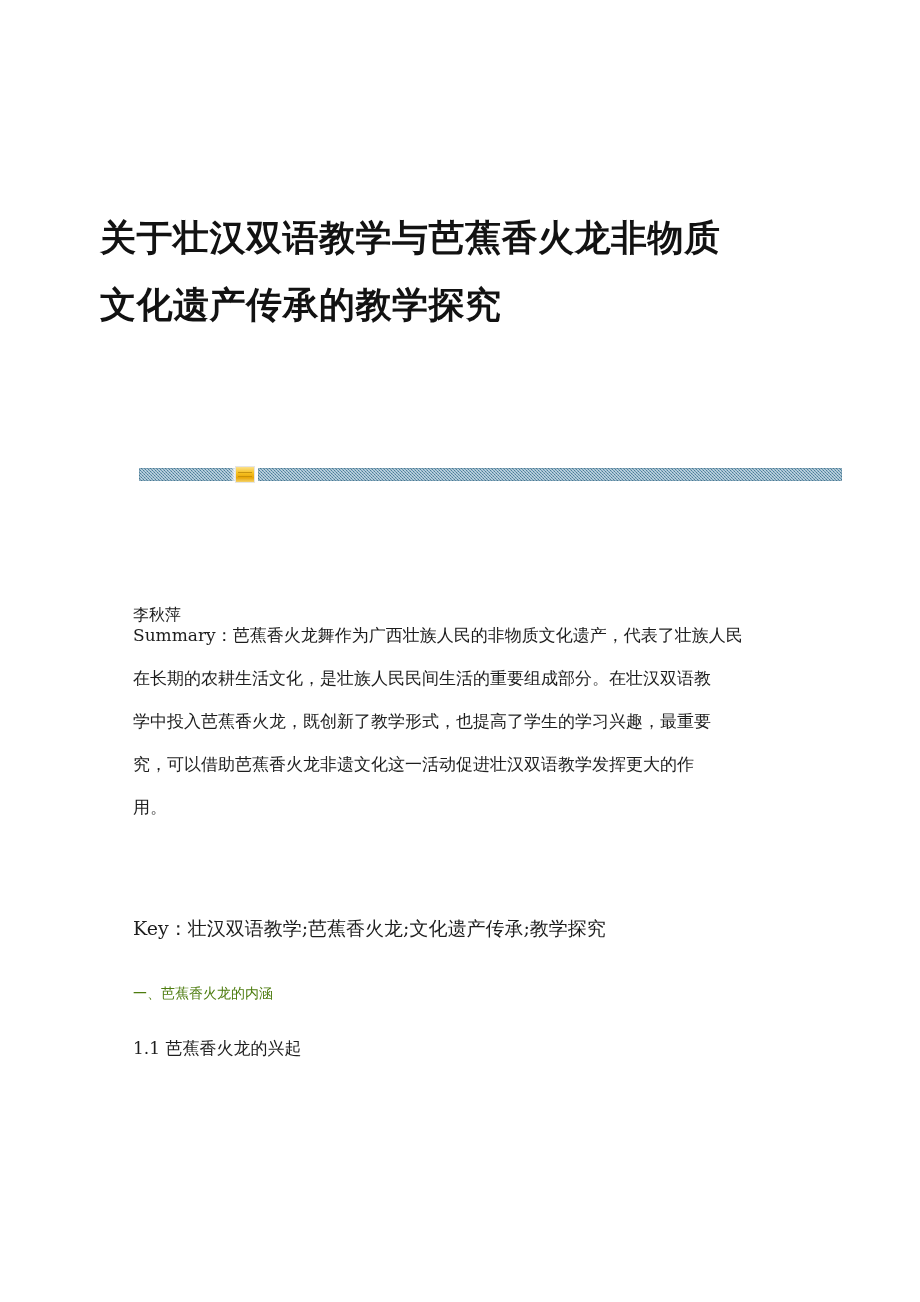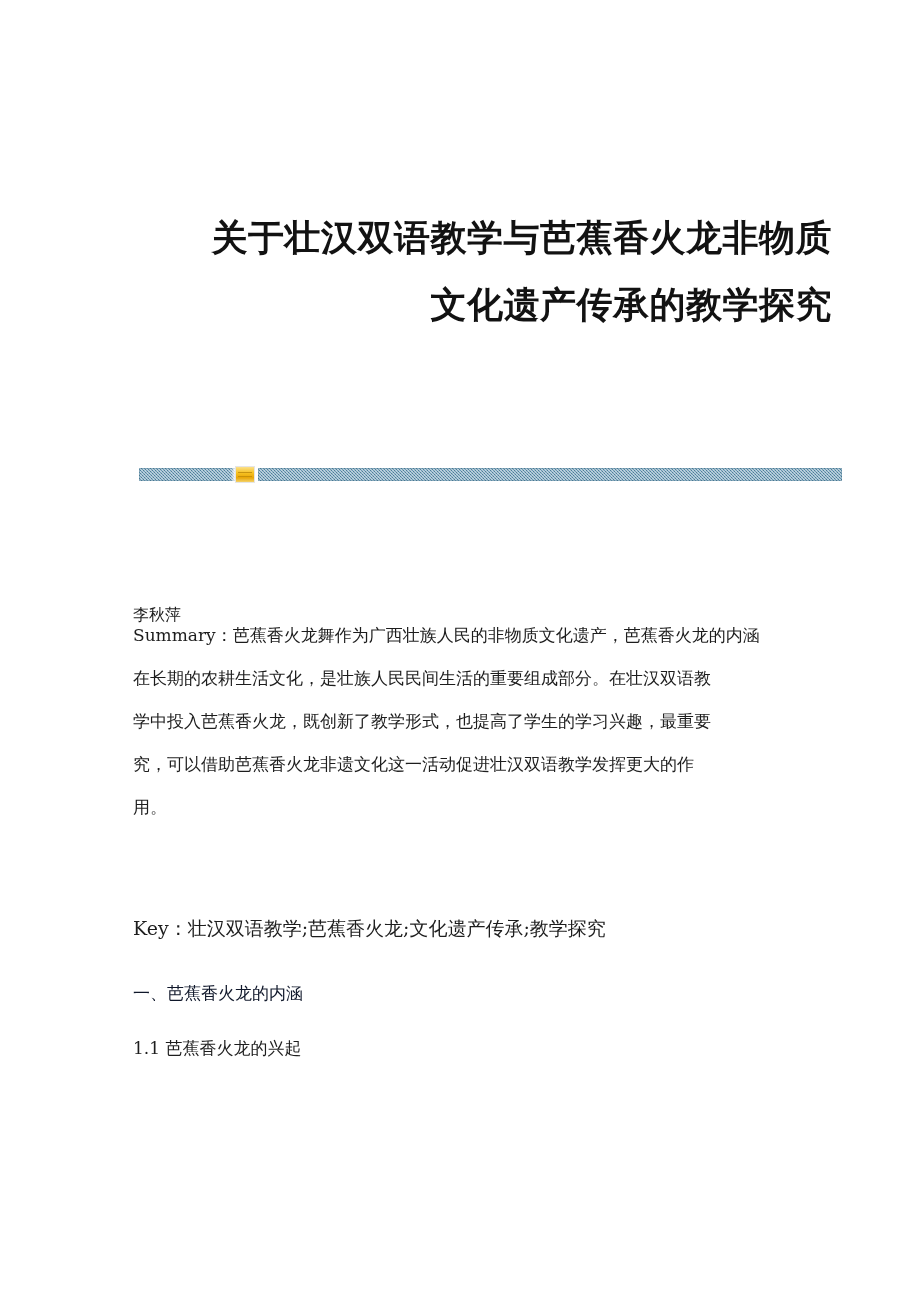--- a/index.html
+++ b/index.html
@@ -20,24 +20,24 @@
 
   .page {
     position: absolute;
     inset: 0;
     background: #ffffff;
   }
 
   
   .doc-title {
     position: absolute;
-    left: 112px;
+    left: 100px;
     top: 204px;
     width: 720px;
-    text-align: right;
+    text-align: left;
     font-size: 36px;
     font-weight: bold;
     line-height: 1.85;
     letter-spacing: 0.5px;
     color: #121212;
     font-family: "DejaVu Serif", "Liberation Serif", serif;
   }
   .doc-title .tline {
     display: block;
     white-space: nowrap;
@@ -120,23 +120,23 @@
     font-size: 19px;
     line-height: 43px;
     color: #1d1d1d;
     white-space: nowrap;
   }
 
   .heading-1 {
     position: absolute;
     left: 133px;
     top: 972px;
-    font-size: 17px;
+    font-size: 14px;
     line-height: 43px;
-    color: #0f172a;
+    color: #4d7c0f;
     white-space: nowrap;
   }
 
   .heading-2 {
     position: absolute;
     left: 133px;
     top: 1027px;
     font-size: 17px;
     line-height: 43px;
     color: #1d1d1d;
@@ -155,21 +155,21 @@
 
   <div class="divider">
     <div class="seg seg-left"></div>
     <div class="gem"></div>
     <div class="seg seg-right"></div>
   </div>
 
   <div class="author">李秋萍</div>
 
   <div class="abstract">
-    <span class="ln">Summary：芭蕉香火龙舞作为广西壮族人民的非物质文化遗产，芭蕉香火龙的内涵</span>
+    <span class="ln">Summary：芭蕉香火龙舞作为广西壮族人民的非物质文化遗产，代表了壮族人民</span>
     <span class="ln">在长期的农耕生活文化，是壮族人民民间生活的重要组成部分。在壮汉双语教</span>
     <span class="ln">学中投入芭蕉香火龙，既创新了教学形式，也提高了学生的学习兴趣，最重要</span>
     <span class="ln">究，可以借助芭蕉香火龙非遗文化这一活动促进壮汉双语教学发挥更大的作</span>
     <span class="ln">用。</span>
   </div>
 
   <div class="keywords">Key：壮汉双语教学;芭蕉香火龙;文化遗产传承;教学探究</div>
 
   <div class="heading-1">一、芭蕉香火龙的内涵</div>
   <div class="heading-2">1.1 芭蕉香火龙的兴起</div>

